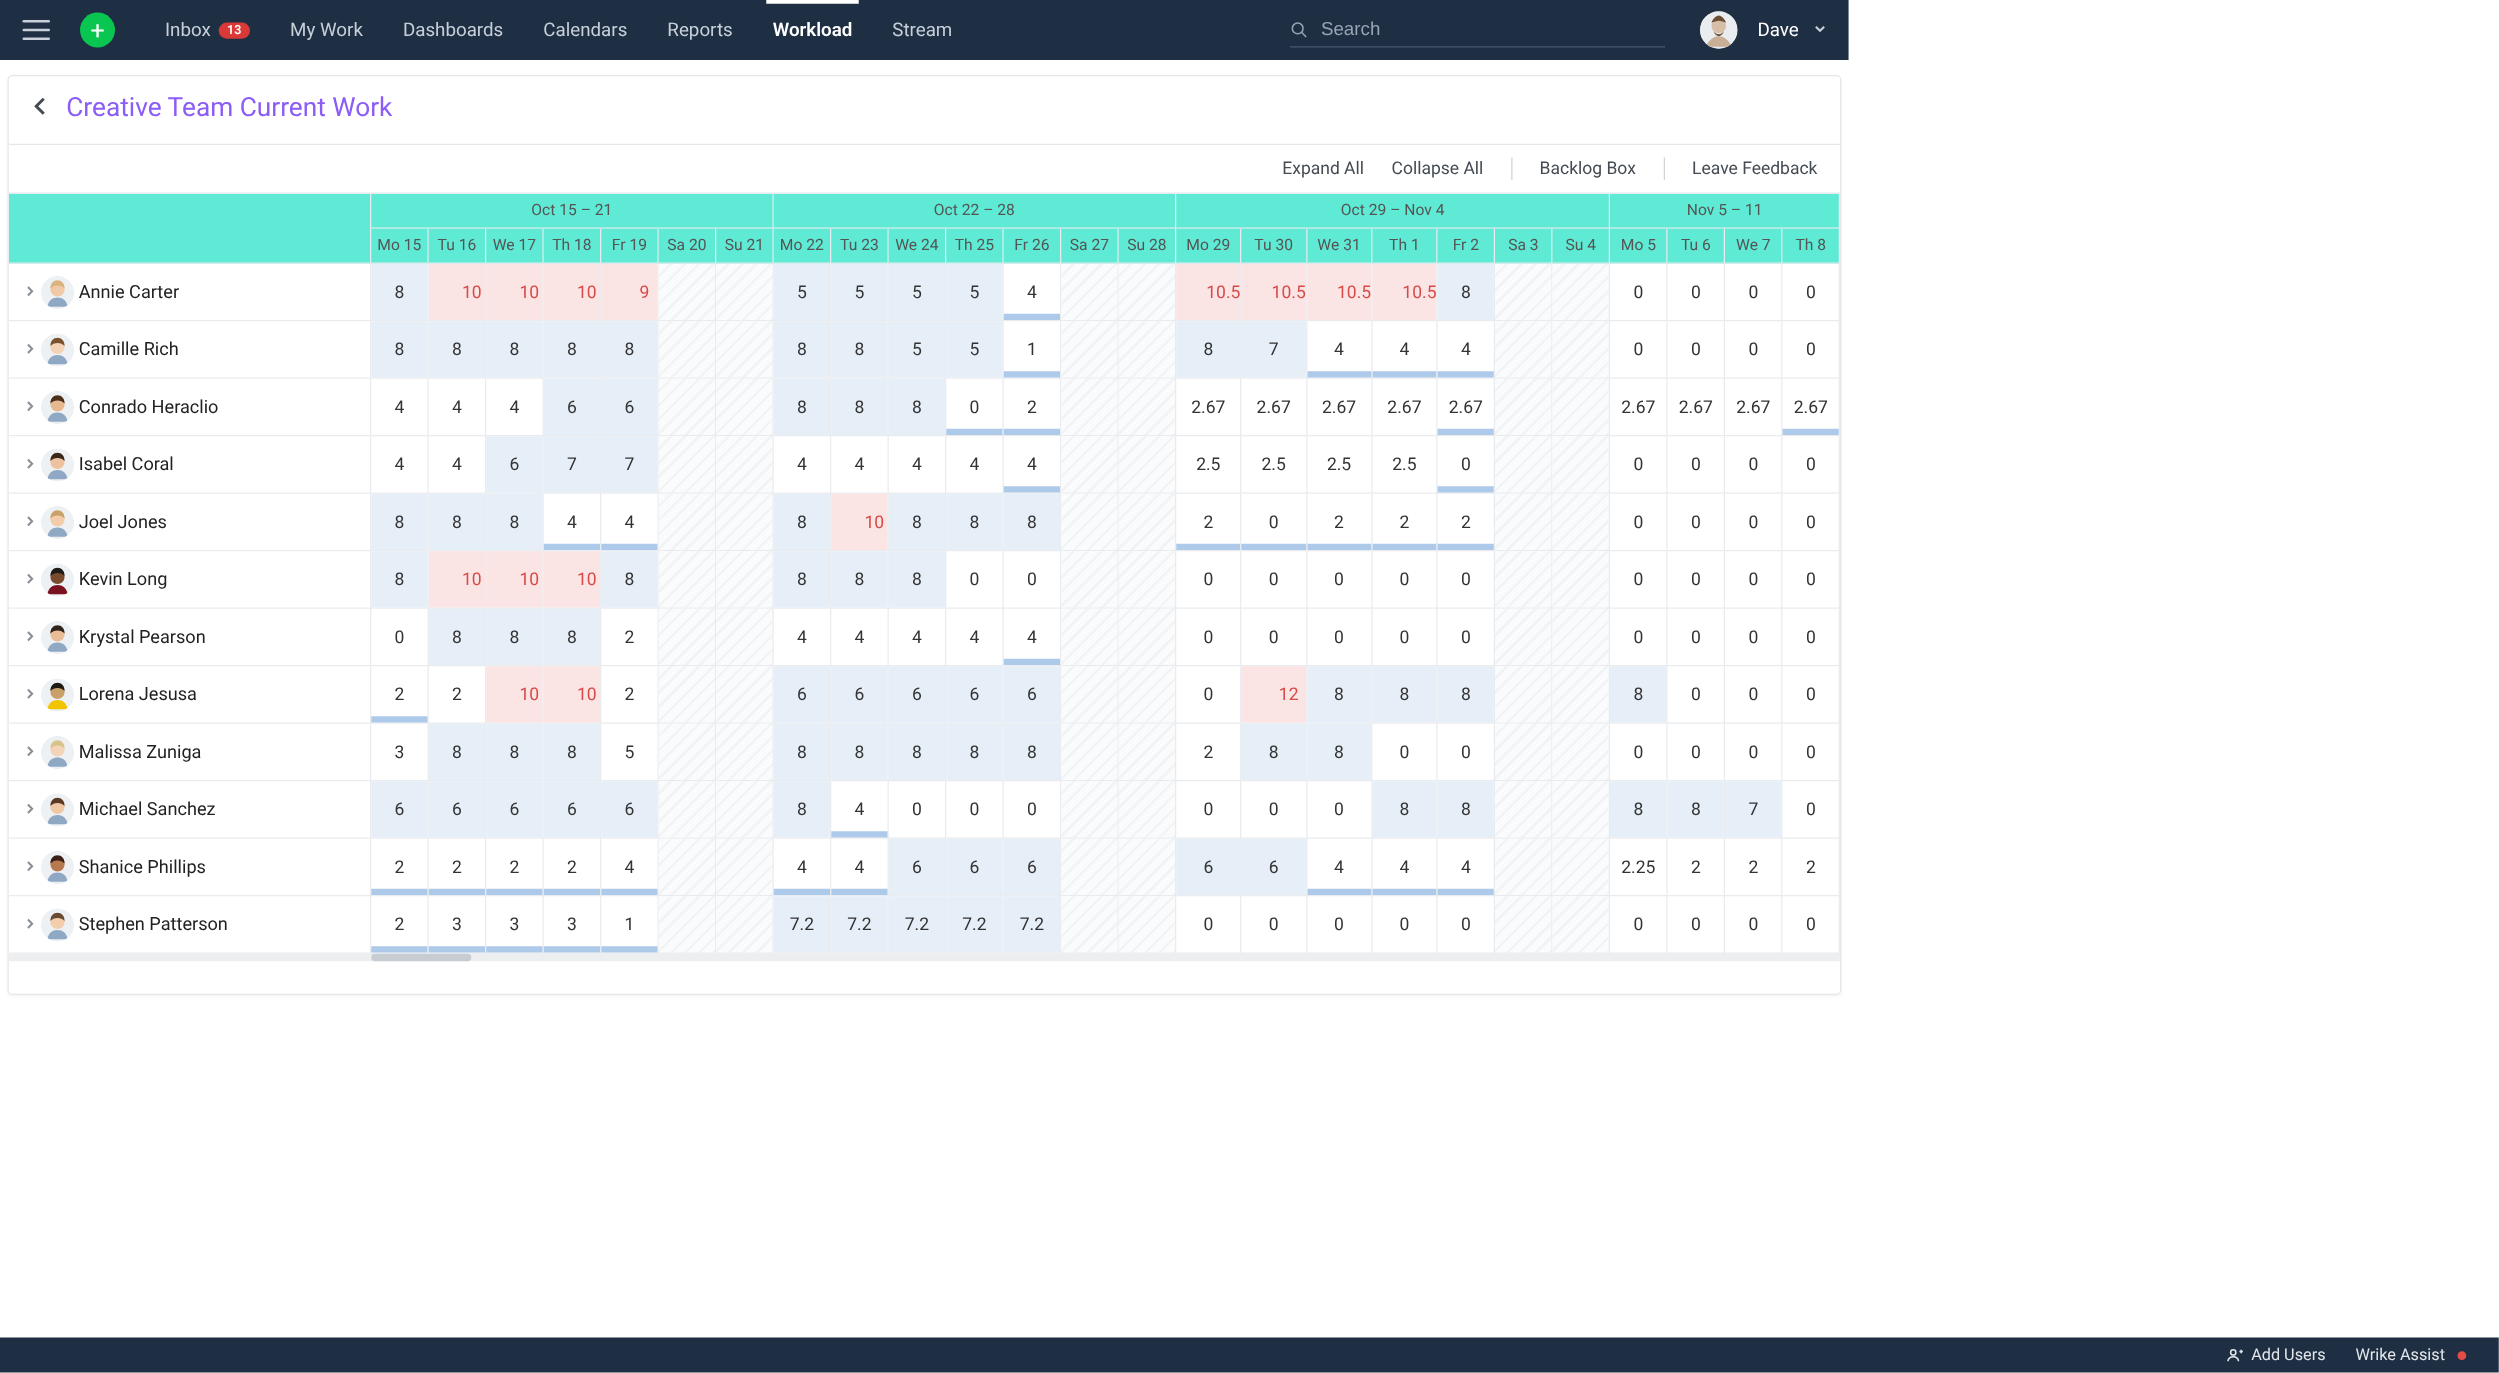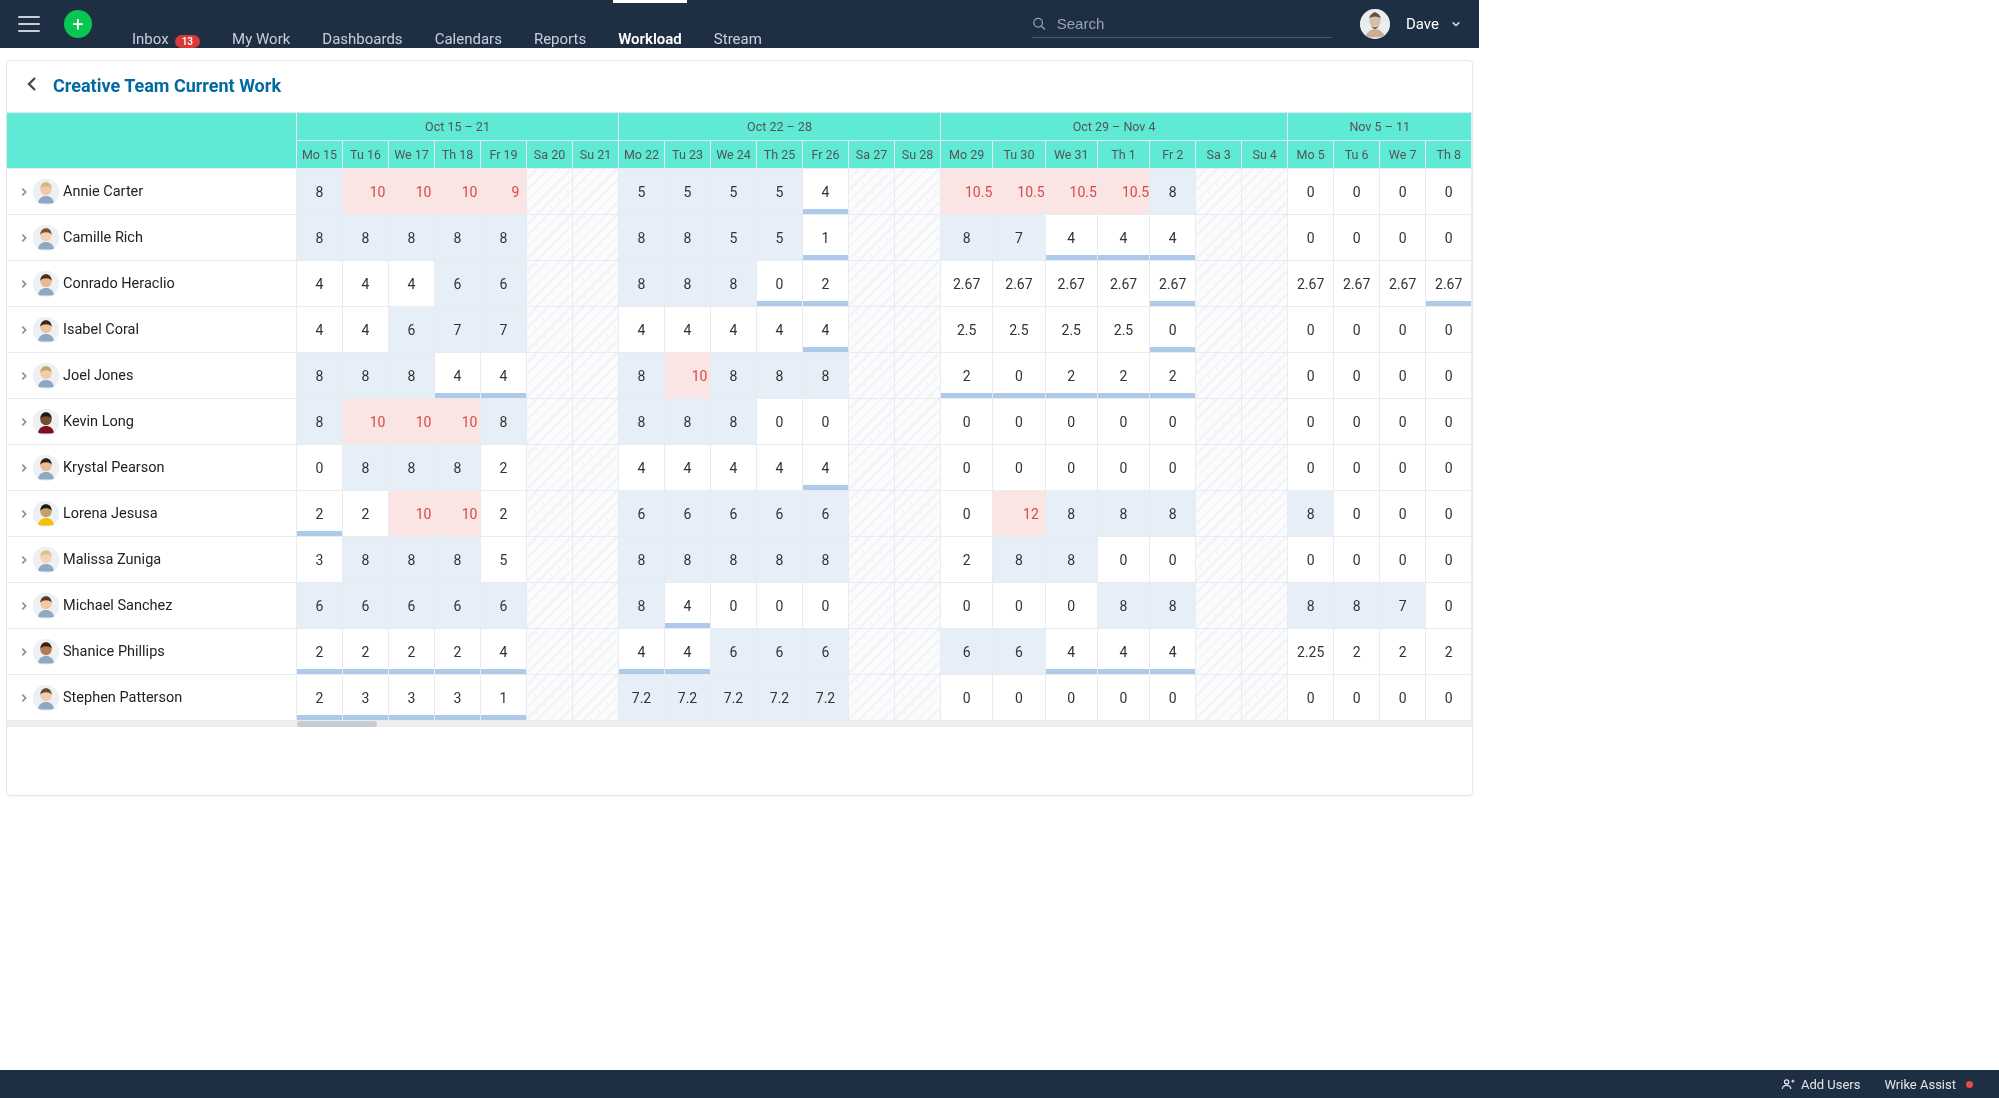--- a/index.html
+++ b/index.html
@@ -34,21 +34,21 @@
     background:var(--nav-bg);
     height:48px;
     padding:0 18px;
     gap:6px;
     color:var(--nav-fg);
   }
   .hamburger { width:22px; height:16px; display:flex; flex-direction:column; justify-content:space-between; cursor:pointer; margin-right:18px;}
   .hamburger span { display:block; height:2px; background:var(--nav-fg); border-radius:1px;}
   .plus-btn { width:28px; height:28px; border-radius:50%; background:var(--accent-green); color:#fff; display:flex; align-items:center; justify-content:center; font-size:20px; font-weight:400; line-height:1; cursor:pointer; margin-right:20px;}
   .nav-items { display:flex; align-items:stretch; gap:4px; height:48px;}
-  .nav-item { display:flex; align-items:flex-end; padding:0 14px; color:var(--nav-fg); cursor:pointer; font-size:15px; position:relative;}
+  .nav-item { display:flex; align-items:center; padding:0 14px; color:var(--nav-fg); cursor:pointer; font-size:15px; position:relative;}
   .nav-item.active { color:var(--nav-active); font-weight:600;}
   .nav-item.active::before { content:""; position:absolute; top:0; left:10%; right:10%; height:3px; background:#fff;}
   .badge { background:var(--badge-red); color:#fff; font-size:10px; border-radius:9px; padding:1px 7px; margin-left:6px; font-weight:600;}
   .nav-spacer { flex:1 1 auto; }
   .search-wrap { display:flex; align-items:center; border-bottom:1px solid #4a5a6e; width:300px; padding:4px 0;}
   .search-wrap svg { width:16px; height:16px; fill:none; stroke:var(--nav-fg-muted); stroke-width:2; margin-right:8px;}
   .search-wrap input { background:transparent; border:none; outline:none; color:var(--nav-fg); font-size:15px; width:100%;}
   .search-wrap input::placeholder { color:var(--nav-fg-muted);}
   .avatar { width:30px; height:30px; border-radius:50%; background:#dfe3e7; margin-left:22px; overflow:hidden; display:flex; align-items:center; justify-content:center;}
   .avatar svg { width:100%; height:100%; }
@@ -67,21 +67,21 @@
     box-shadow:0 1px 2px rgba(0,0,0,0.04);
     overflow:hidden;
   }
   .page-header {
     display:flex; align-items:center;
     padding:14px 18px 16px 18px;
     gap:12px;
     border-bottom:1px solid var(--divider);
   }
   .back-chevron svg { width:16px; height:16px; stroke:#444b53; fill:none; stroke-width:2.4;}
-  .page-title { font-size:18px; font-weight:700; color:#0369a1;}
+  .page-title { font-size:21px; font-weight:400; color:#8b5cf6;}
   .action-bar {
     display:flex; justify-content:flex-end; align-items:center;
     padding:10px 18px;
     gap:22px;
     font-size:14px;
     color:#444b53;
     border-bottom:1px solid var(--divider);
   }
   .action-bar .sep { width:1px; height:18px; background:#d0d4d8; }
   .action-link { cursor:pointer; }
@@ -198,20 +198,28 @@
 <div class="page-card">
   <div class="page-header">
     <div class="back-chevron">
       <svg viewBox="0 0 16 16">
           <polyline points="10,2 4,8 10,14"></polyline>
         </svg>
     </div>
     <div class="page-title">Creative Team Current Work</div>
   </div>
 
+  <div class="action-bar">
+    <span class="action-link">Expand All</span>
+    <span class="action-link">Collapse All</span>
+    <span class="sep"></span>
+    <span class="action-link">Backlog Box</span>
+    <span class="sep"></span>
+    <span class="action-link">Leave Feedback</span>
+  </div>
 
   <div class="workload">
     <table id="workload-table">
       <thead>
         <tr class="week-head" id="week-head-row">
             <th class="name-col" rowspan="2"></th>
             <th colspan="7">Oct 15 – 21</th>
             <th colspan="7">Oct 22 – 28</th>
             <th colspan="7">Oct 29 – Nov 4</th>
             <th colspan="4">Nov 5 – 11</th>

